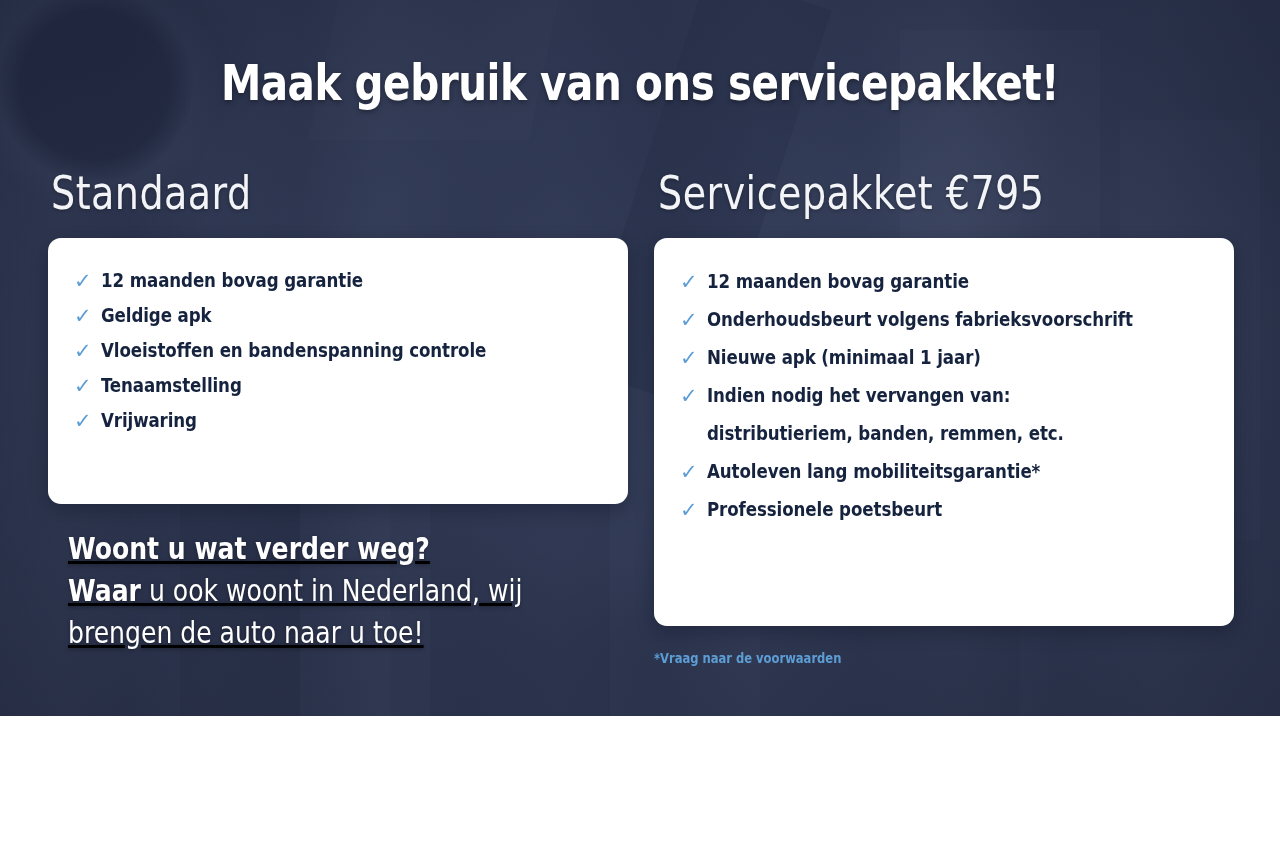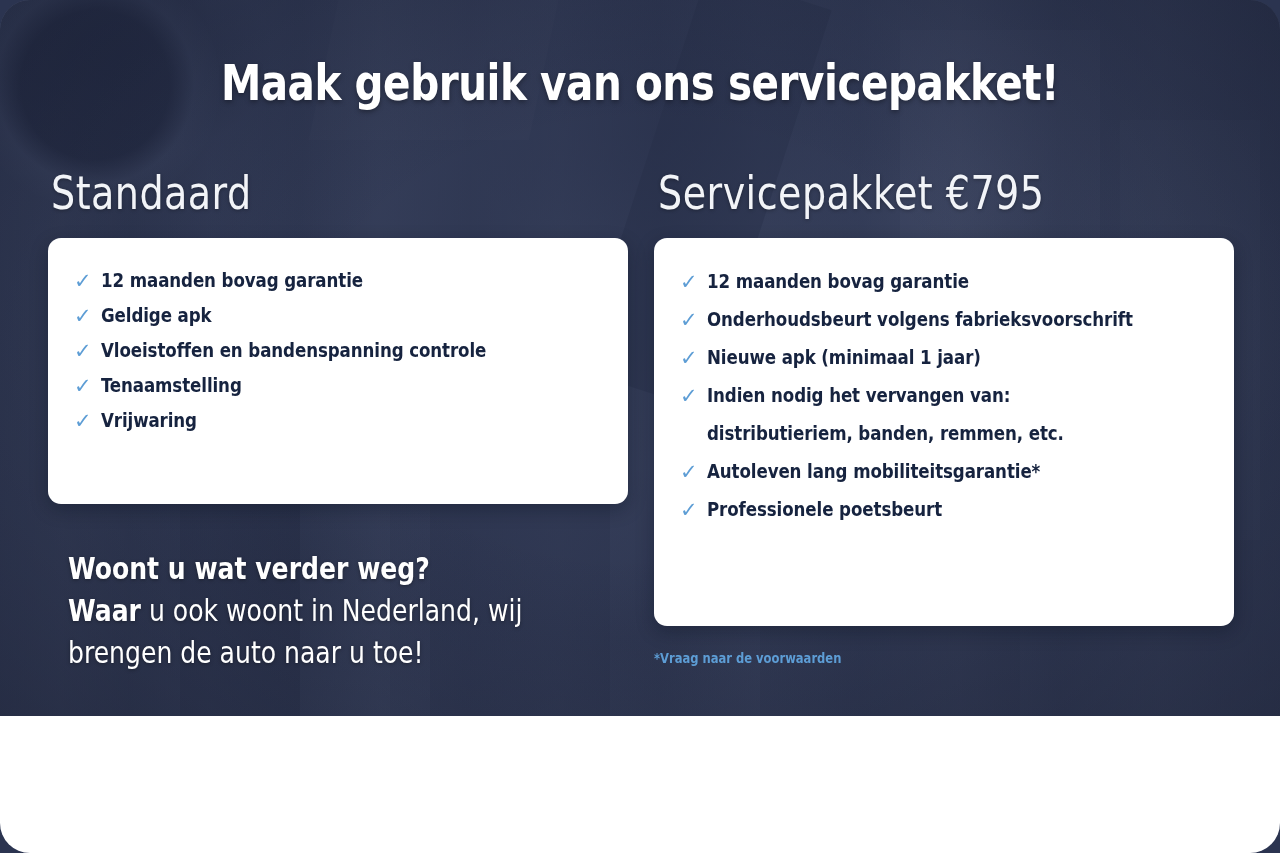--- a/index.html
+++ b/index.html
@@ -1,21 +1,21 @@
 <!DOCTYPE html>
 <html><head>
 <meta charset="utf-8">
 <style>
   html,body{margin:0;padding:0;}
   body{
     width:1280px;height:853px;overflow:hidden;
     font-family:"Liberation Sans", sans-serif;
     background:#2b3450;
   }
-  .poster{position:relative;width:1280px;height:853px;overflow:hidden;background:#39415d;border-radius:30px;}
+  .poster{position:relative;width:1280px;height:853px;overflow:hidden;background:#39415d;}
 
   
   .bg{position:absolute;left:0;top:0;width:1280px;height:716px;overflow:hidden;background:#3a4259;}
   .bg-layer{position:absolute;left:0;top:0;width:100%;height:100%;}
   .bg-photo{
     background:
       radial-gradient(ellipse 210px 150px at 120px 55px, rgba(10,14,28,.85), rgba(10,14,28,0) 72%),
       radial-gradient(ellipse 120px 95px at 140px 60px, rgba(120,135,165,.28), rgba(0,0,0,0) 70%),
       radial-gradient(ellipse 95px 70px at 105px 45px, rgba(14,18,34,.9), rgba(0,0,0,0) 70%),
       radial-gradient(ellipse 320px 210px at 700px 120px, rgba(18,24,44,.55), rgba(0,0,0,0) 75%),
@@ -89,21 +89,21 @@
     transform:scaleX(.95);transform-origin:0 50%;white-space:nowrap;
   }
   .item-sub{
     color:#16233f;font-size:19.5px;line-height:22px;font-weight:700;
     margin:8px 0 0 27px;letter-spacing:-.1px;
     font-family:"DejaVu Sans Condensed","Liberation Sans Narrow","Liberation Sans",sans-serif;
     transform:scaleX(.95);transform-origin:0 50%;white-space:nowrap;
   }
 
   
-  .promo{position:absolute;left:68px;top:548px;width:560px;}
+  .promo{position:absolute;left:68px;top:528px;width:560px;text-decoration:underline;}
   .promo-line{
     font-family:"DejaVu Sans Condensed","Liberation Sans Narrow","Liberation Sans",sans-serif;
     font-size:30px;line-height:42px;color:#ffffff;font-weight:300;white-space:nowrap;
     transform:scaleX(.93);transform-origin:0 50%;
     text-shadow:0 1px 4px rgba(0,0,0,.35);
   }
   .promo-line.bold{font-weight:700;}
   .promo-line .b{font-weight:700;}
 
   

